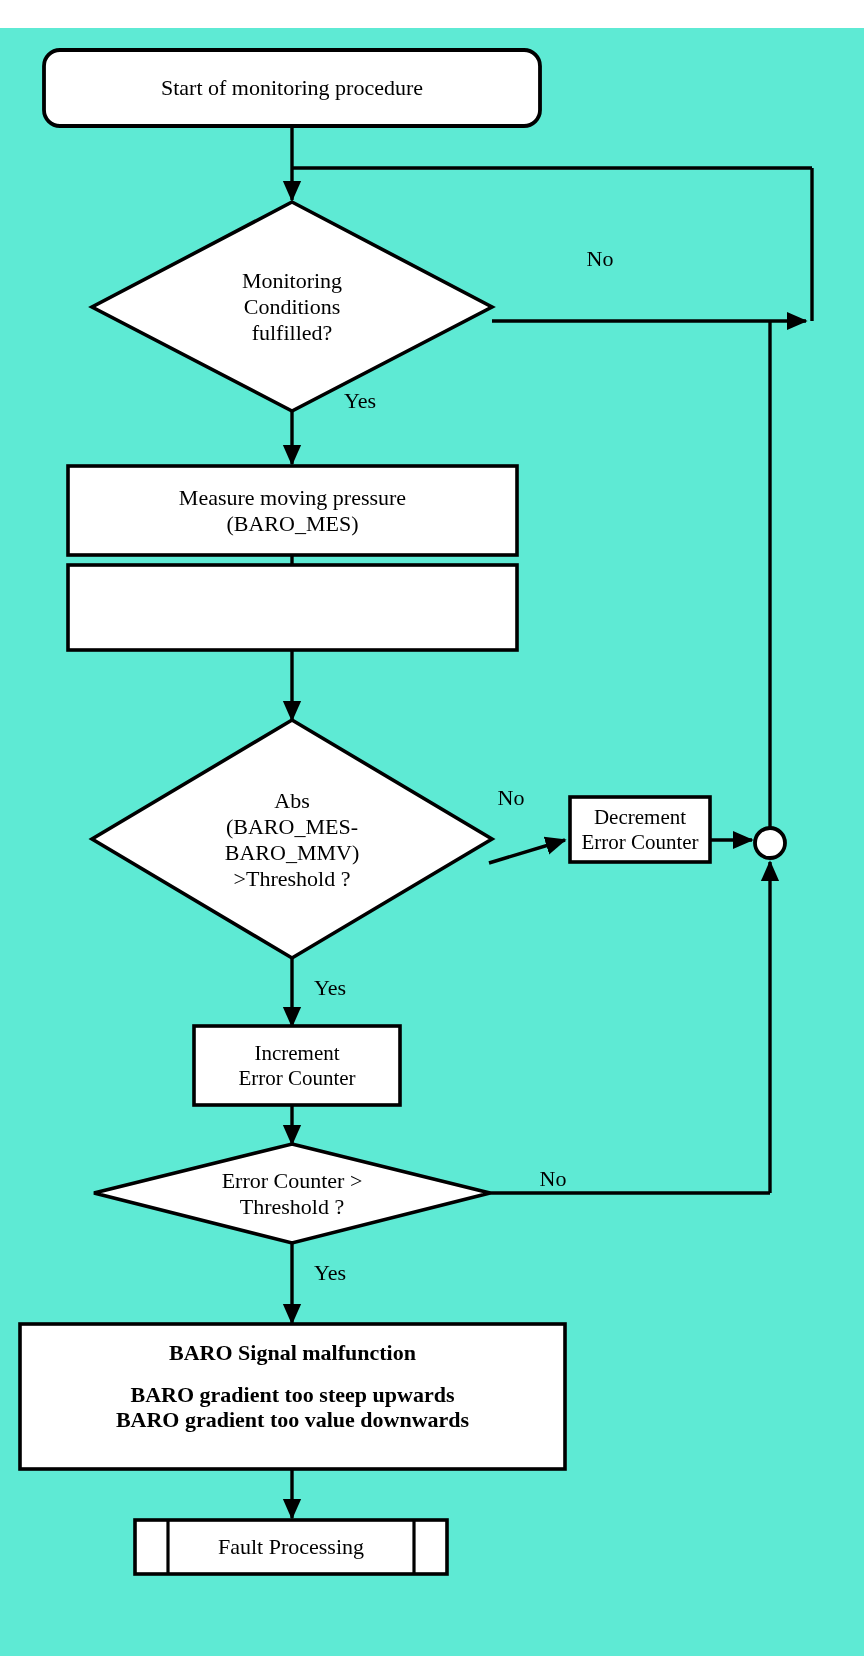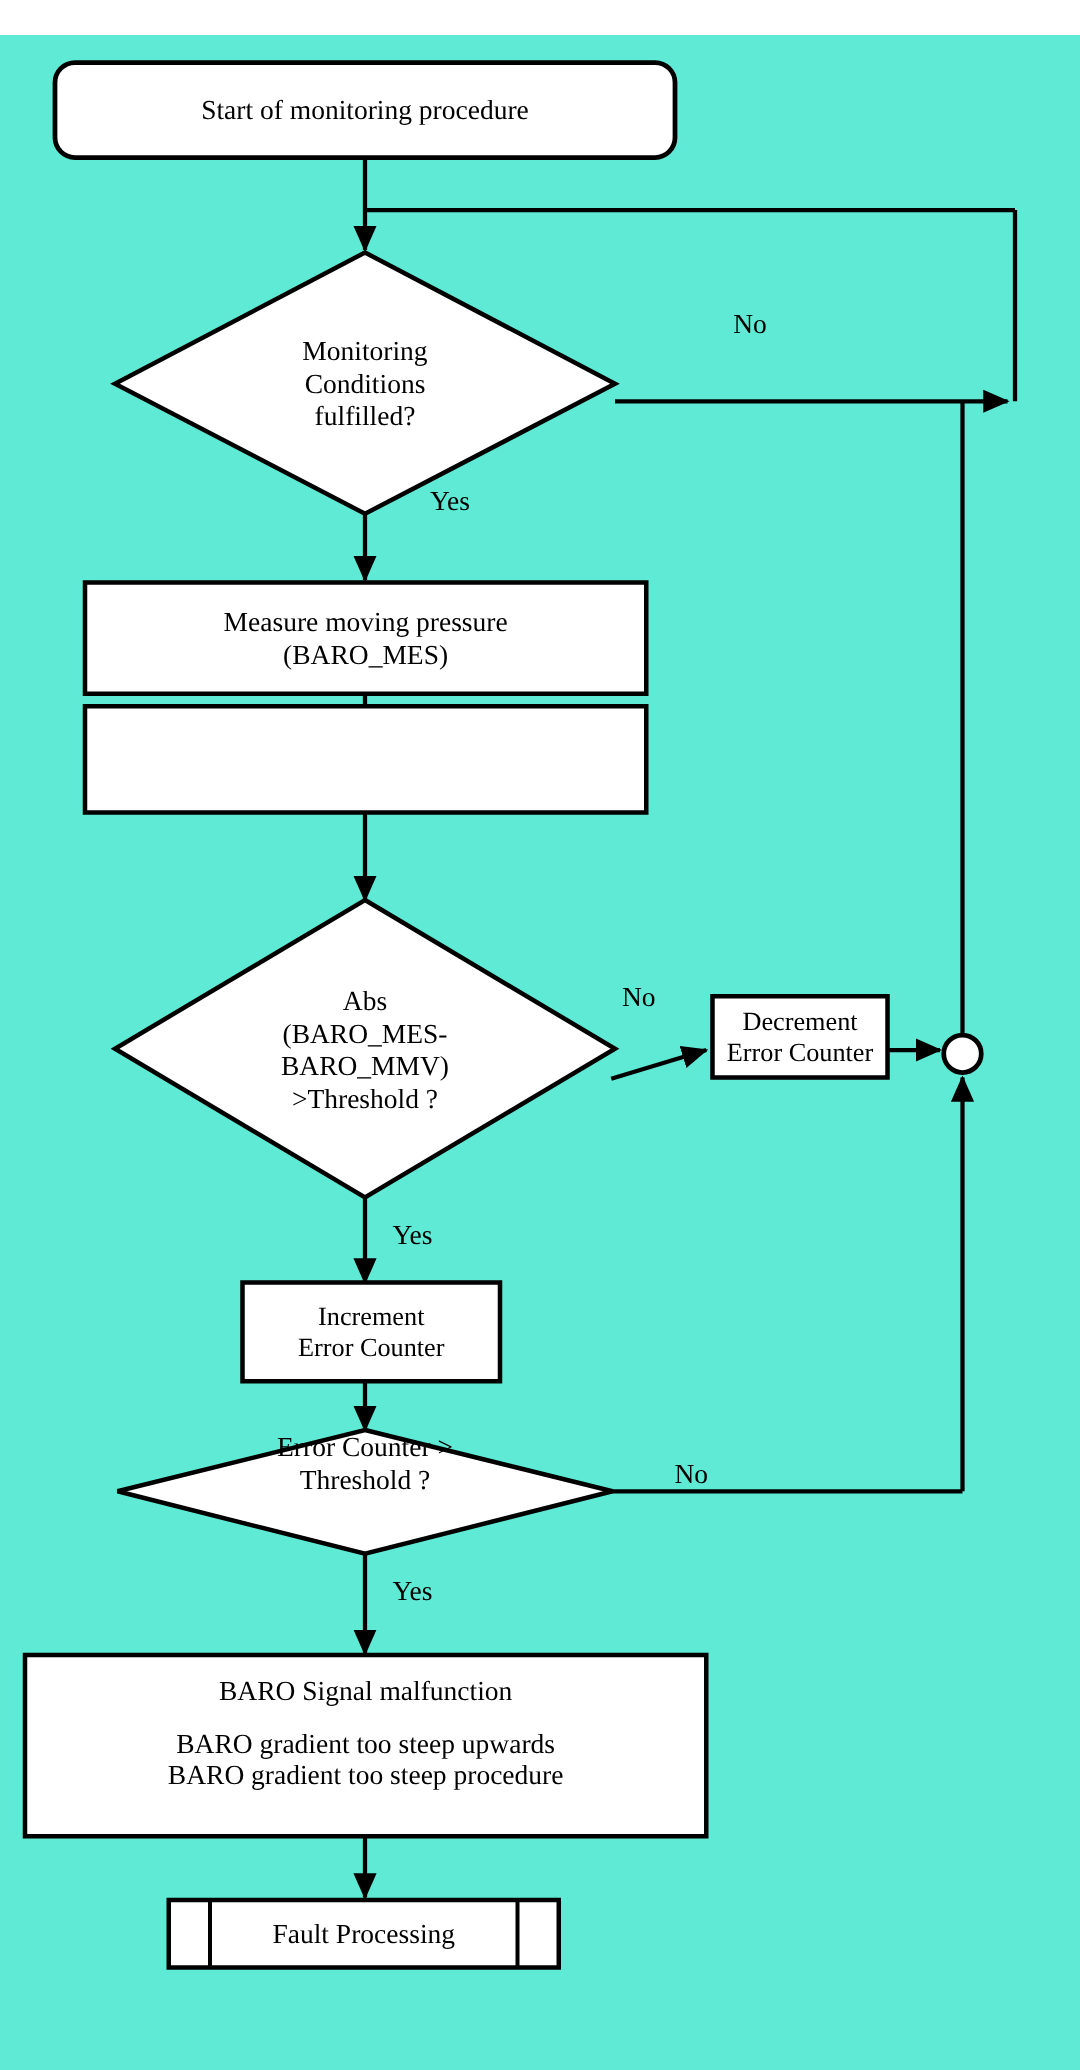--- a/index.html
+++ b/index.html
@@ -148,30 +148,30 @@
   <div class="node-label f21" style="left:570px; top:769px; width:140px; height:65px;">
     <span>Decrement</span>
     <span>Error Counter</span>
   </div>
 
   <div class="node-label f21" style="left:194px; top:998px; width:206px; height:79px;">
     <span>Increment</span>
     <span>Error Counter</span>
   </div>
 
-  <div class="node-label f22" style="left:162px; top:1113px; width:260px; height:60px;">
+  <div class="node-label f22" style="left:162px; top:1136px; width:260px; height:60px;">
     <span>Error Counter &gt;</span>
     <span>Threshold ?</span>
   </div>
 
-  <div class="node-label f22" style="left:20px; top:1296px; width:545px; height:125px;">
+  <div class="node-label f22" style="left:20px; top:1296px; width:545px; height:125px;font-weight:bold;">
     <span>BARO Signal malfunction</span>
     <span class="gap"></span>
     <span>BARO gradient too steep upwards</span>
-    <span>BARO gradient too steep procedure</span>
+    <span>BARO gradient too value downwards</span>
   </div>
 
   <div class="node-label f22" style="left:168px; top:1492px; width:246px; height:54px;">
     <span>Fault Processing</span>
   </div>
 
   <div class="edge-label f22" style="left:570px; top:218px; width:60px;">No</div>
 
   <div class="edge-label f22" style="left:330px; top:360px; width:60px;">Yes</div>
 

